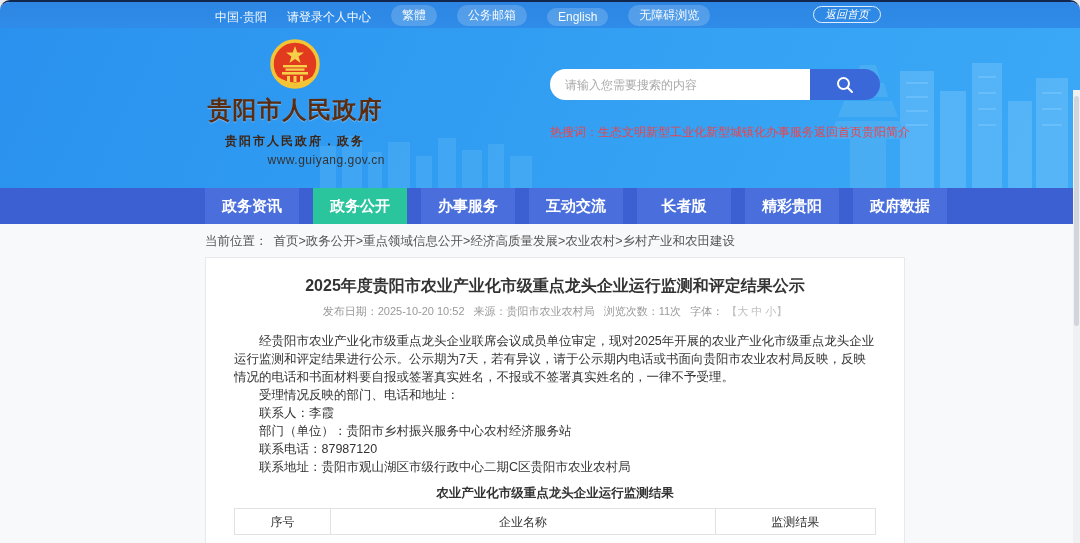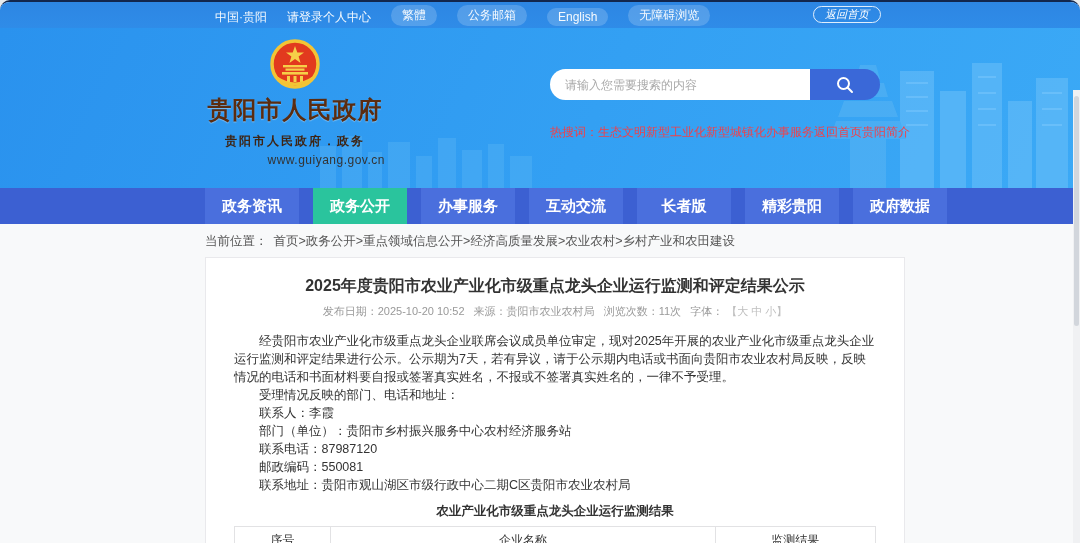--- a/index.html
+++ b/index.html
@@ -219,21 +219,20 @@
       </div>
       <div class="art-body">
         <div>
             <p class="para">经贵阳市农业产业化市级重点龙头企业联席会议成员单位审定，现对2025年开展的农业产业化市级重点龙头企业运行监测和评定结果进行公示。公示期为7天，若有异议，请于公示期内电话或书面向贵阳市农业农村局反映，反映情况的电话和书面材料要自报或签署真实姓名，不报或不签署真实姓名的，一律不予受理。</p>
             <p class="para">受理情况反映的部门、电话和地址：</p>
           </div>
         <div>
             <div class="contact-line">联系人：李霞</div>
             <div class="contact-line">部门（单位）：贵阳市乡村振兴服务中心农村经济服务站</div>
             <div class="contact-line">联系电话：87987120</div>
-            <div class="contact-line">邮政编码：550081</div>
             <div class="contact-line">联系地址：贵阳市观山湖区市级行政中心二期C区贵阳市农业农村局</div>
           </div>
         <div class="table-title">农业产业化市级重点龙头企业运行监测结果</div>
         <table class="monitor">
           <colgroup>
               <col class="col-idx">
               <col class="col-name">
               <col class="col-result">
             </colgroup>
           <thead>

